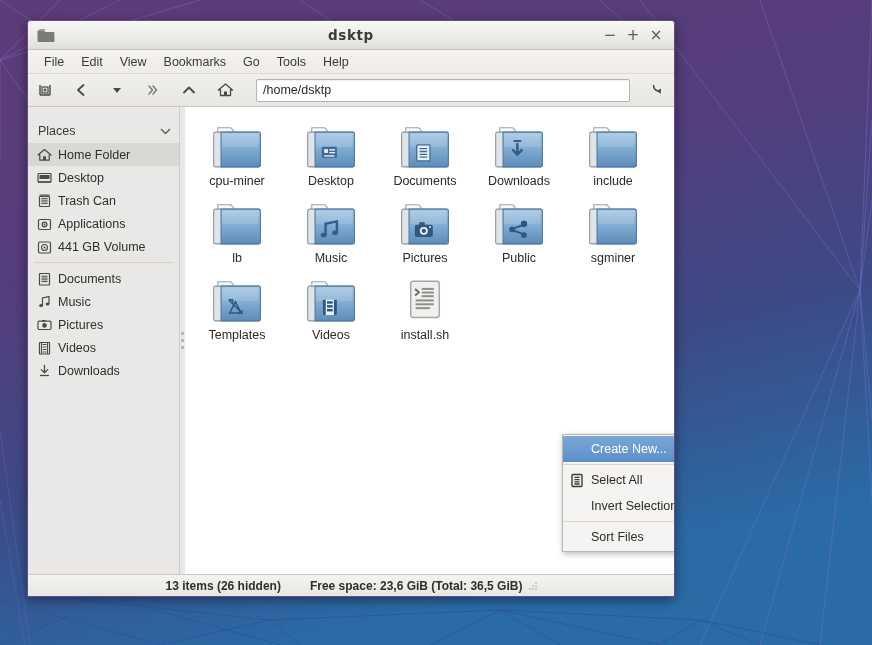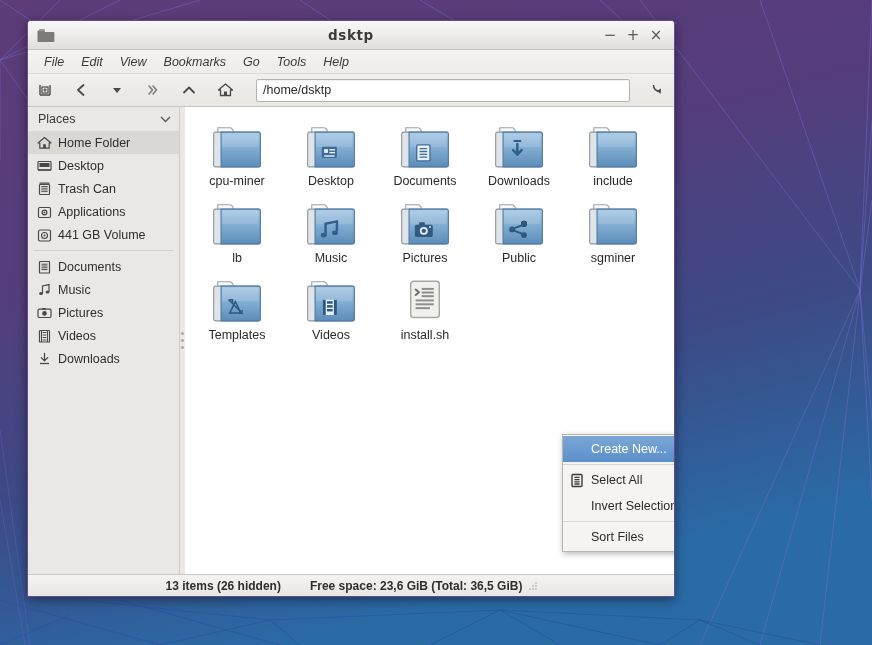--- a/index.html
+++ b/index.html
@@ -59,21 +59,20 @@
   .menubar {
     height: 24px; display: flex; align-items: center;
     background: linear-gradient(to bottom,#f4f3f2,#edecea);
     border-bottom: 1px solid #dcd9d5;
     padding-left: 8px; gap: 1px;
     flex: 0 0 auto;
   }
   .menubar .mi {
     font-size: 12.5px; color: #3b3a37; padding: 3px 8px; border-radius: 2px;
     cursor: default;
-    font-style: italic;
   }
 
   
   .toolbar {
     height: 33px; display: flex; align-items: center; gap: 14px;
     background: linear-gradient(to bottom,#f1f0ee,#e8e6e3);
     border-bottom: 1px solid #c9c6c1;
     padding: 0 6px;
     flex: 0 0 auto;
   }
@@ -95,21 +94,21 @@
   
   .body { flex: 1; display: flex; min-height: 0; background: #fff; position: relative;}
   .sidebar {
     width: 152px; background: #e9e8e6;
     border-right: 1px solid #cfccc7;
     display: flex; flex-direction: column;
     flex: 0 0 auto;
   }
   .places-hdr {
     display: flex; align-items: center; justify-content: space-between;
-    padding: 5px 8px 5px 10px; font-size: 12.5px; color: #3b3a37;
+    padding: 5px 8px 5px 10px; font-size: 12.5px; color: #3b3a37; margin-top: 12px;
   }
   .places-hdr .caret { font-size: 9px; color:#5c5b57;}
   .place {
     display: flex; align-items: center; gap: 6px;
     padding: 2px 8px 2px 8px; height: 23px;
     font-size: 12.5px; color: #2f2e2b; cursor: default;
   }
   .place.active { background: #dad8d4; }
   .place .ico { width: 16px; height: 16px; display:flex; align-items:center; justify-content:center; flex: 0 0 16px;}
   .sidesep { height:1px; background:#d2cfca; margin: 4px 6px; }

